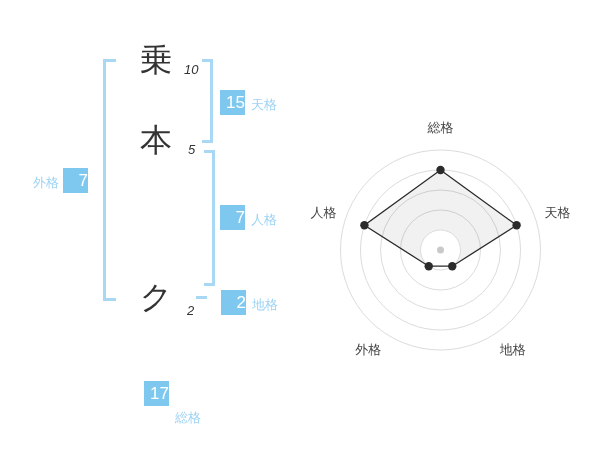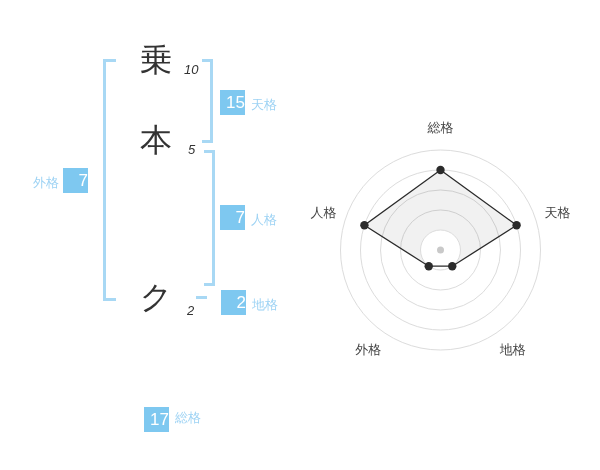--- a/index.html
+++ b/index.html
@@ -61,21 +61,21 @@
 
   <div class="score-box" style="left:220px;top:90px">15</div>
   <div class="score-label" style="left:251px;top:96px">天格</div>
 
   <div class="score-box" style="left:220px;top:205px">7</div>
   <div class="score-label" style="left:251px;top:211px">人格</div>
 
   <div class="score-box" style="left:221px;top:290px">2</div>
   <div class="score-label" style="left:252px;top:296px">地格</div>
 
-  <div class="score-box" style="left:144px;top:407px">17</div>
+  <div class="score-box" style="left:144px;top:381px">17</div>
   <div class="score-label" style="left:175px;top:409px">総格</div>
 
   <svg id="radar" style="position:absolute;left:290px;top:112px" width="300" height="250" viewBox="0 0 300 250">
       <circle cx="150.5" cy="138" r="100" fill="none" stroke="#dcdcdc" stroke-width="1"></circle>
       <circle cx="150.5" cy="138" r="80" fill="none" stroke="#dcdcdc" stroke-width="1"></circle>
       <circle cx="150.5" cy="138" r="60" fill="none" stroke="#dcdcdc" stroke-width="1"></circle>
       <circle cx="150.5" cy="138" r="40" fill="none" stroke="#dcdcdc" stroke-width="1"></circle>
       <polygon points="150.5,58.0 226.6,113.3 162.3,154.2 138.7,154.2 74.4,113.3" fill="rgba(0,0,0,0.055)" stroke="none"></polygon>
       <circle cx="150.5" cy="138" r="20" fill="#ffffff" stroke="#dcdcdc" stroke-width="1"></circle>
       <polygon points="150.5,58.0 226.6,113.3 162.3,154.2 138.7,154.2 74.4,113.3" fill="none" stroke="#2b2b2b" stroke-width="1.3"></polygon>

